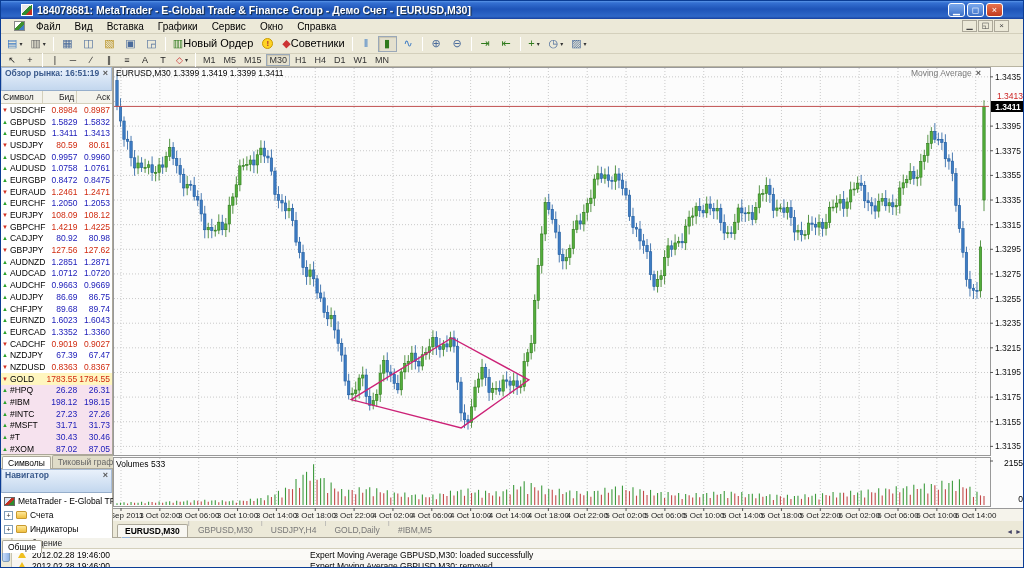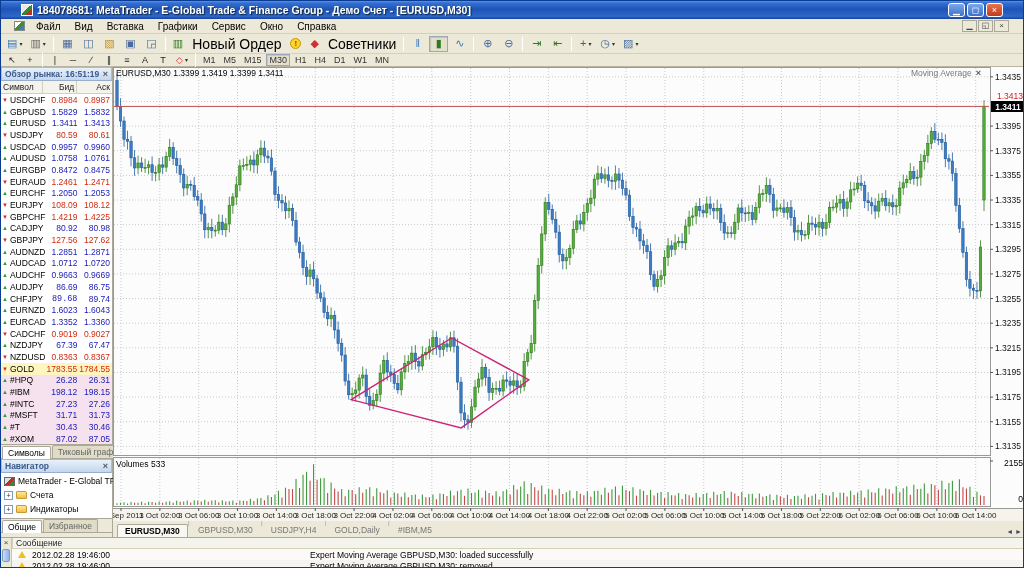--- a/index.html
+++ b/index.html
@@ -27,29 +27,29 @@
     display:flex;align-items:center;justify-content:center;line-height:1;}
   
   .tb{display:flex;align-items:center;background:#ECE9D8;padding:1px 2px;}
   .tb1{height:20px;border-bottom:1px solid #D4D0BC;}
   .tb2{height:13px;border-bottom:1px solid #B8B4A2;}
   .tbtn{height:16px;min-width:19px;padding:0 2px;margin:0 1px;display:inline-flex;align-items:center;justify-content:center;
     border:1px solid transparent;font-size:11px;line-height:1;cursor:default;background:transparent;}
   .tb2 .tbtn{height:12px;font-size:9px;min-width:16px;}
   .tbtn.pressed{border:1px solid #9AA8B8;background:#E4E0CE;box-shadow:inset 1px 1px 1px #C8C4B0;}
   .tbtn .dd{font-size:6px;color:#333;margin-left:2px;}
-  .tbtn .txt{font-size:14px;margin-left:9px;color:#000;}
+  .tbtn .txt{font-size:11px;margin-left:0;color:#000;}
   .tbtn .circ{width:11px;height:11px;border-radius:50%;background:#FFD324;border:1px solid #C89A00;
     color:#A33;font-size:8px;font-weight:bold;display:flex;align-items:center;justify-content:center;}
   .tsep{width:1px;height:14px;background:#B8B4A2;border-right:1px solid #fff;margin:0 3px;}
   .tfbtn{font-size:8.5px;font-weight:normal;color:#333;}
   
   .work{display:flex;height:470px;}
   .left{width:112px;background:#ECE9D8;display:flex;flex-direction:column;border-right:1px solid #ACA899;}
-  .phead{height:14px;display:flex;align-items:center;padding:0 3px;
+  .phead{height:24px;display:flex;align-items:flex-start;padding:0 3px;
     background:linear-gradient(180deg,#E9F1FB,#C3D7EE);border:1px solid #A8BCD8;border-bottom-color:#96AECB;
     color:#3A5A8C;font-size:8.5px;font-weight:bold;white-space:nowrap;overflow:hidden;}
   .pclose{margin-left:auto;color:#555;font-size:9px;font-weight:bold;}
   .mwcols{height:13px;display:flex;background:#F4F3EC;border-bottom:1px solid #D4D0BC;font-size:8.5px;color:#222;}
   .mwcols span{border-right:1px solid #D4D0BC;display:flex;align-items:center;padding:0 2px;}
   .c-sym{width:42px;}.c-bid{width:35px;justify-content:flex-end;}.c-ask{width:35px;justify-content:flex-end;border-right:none!important;}
   .mwbody{background:#fff;height:351px;overflow:hidden;border-bottom:1px solid #ACA899;}
   .mwrow{height:11.7px;display:flex;align-items:center;font-size:8.5px;}
   .mwrow .sym{width:42px;display:flex;align-items:center;gap:2px;color:#000;padding-left:1px;white-space:nowrap;}
   .mwrow .arr{font-size:6px;line-height:1;}
@@ -407,21 +407,21 @@
                 <span>AUDJPY</span>
               </span>
               <span class="bid" style="color: rgb(26, 26, 184);">86.69</span>
               <span class="ask" style="color: rgb(26, 26, 184);">86.75</span>
             </div>
             <div class="mwrow">
               <span class="sym">
                 <span class="arr" style="color: rgb(40, 160, 40);">▲</span>
                 <span>CHFJPY</span>
               </span>
-              <span class="bid" style="color: rgb(26, 26, 184); font-family: Liberation Mono, monospace;">89.68</span>
+              <span class="bid" style="color: rgb(26, 26, 184);">89.68</span>
               <span class="ask" style="color: rgb(26, 26, 184);">89.74</span>
             </div>
             <div class="mwrow">
               <span class="sym">
                 <span class="arr" style="color: rgb(40, 160, 40);">▲</span>
                 <span>EURNZD</span>
               </span>
               <span class="bid" style="color: rgb(26, 26, 184);">1.6023</span>
               <span class="ask" style="color: rgb(26, 26, 184);">1.6043</span>
             </div>

